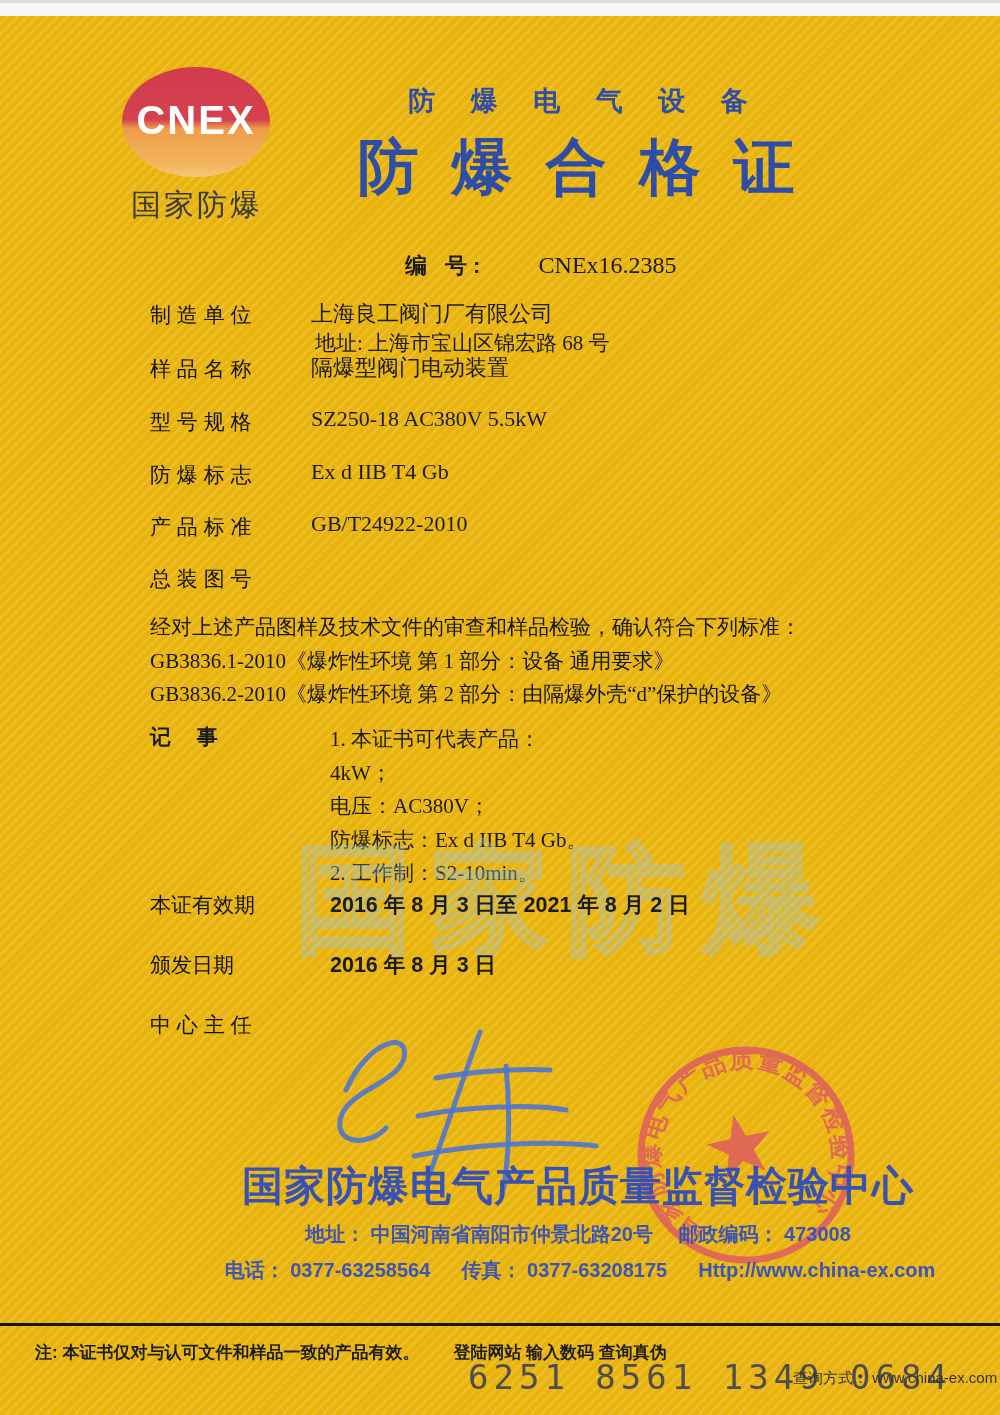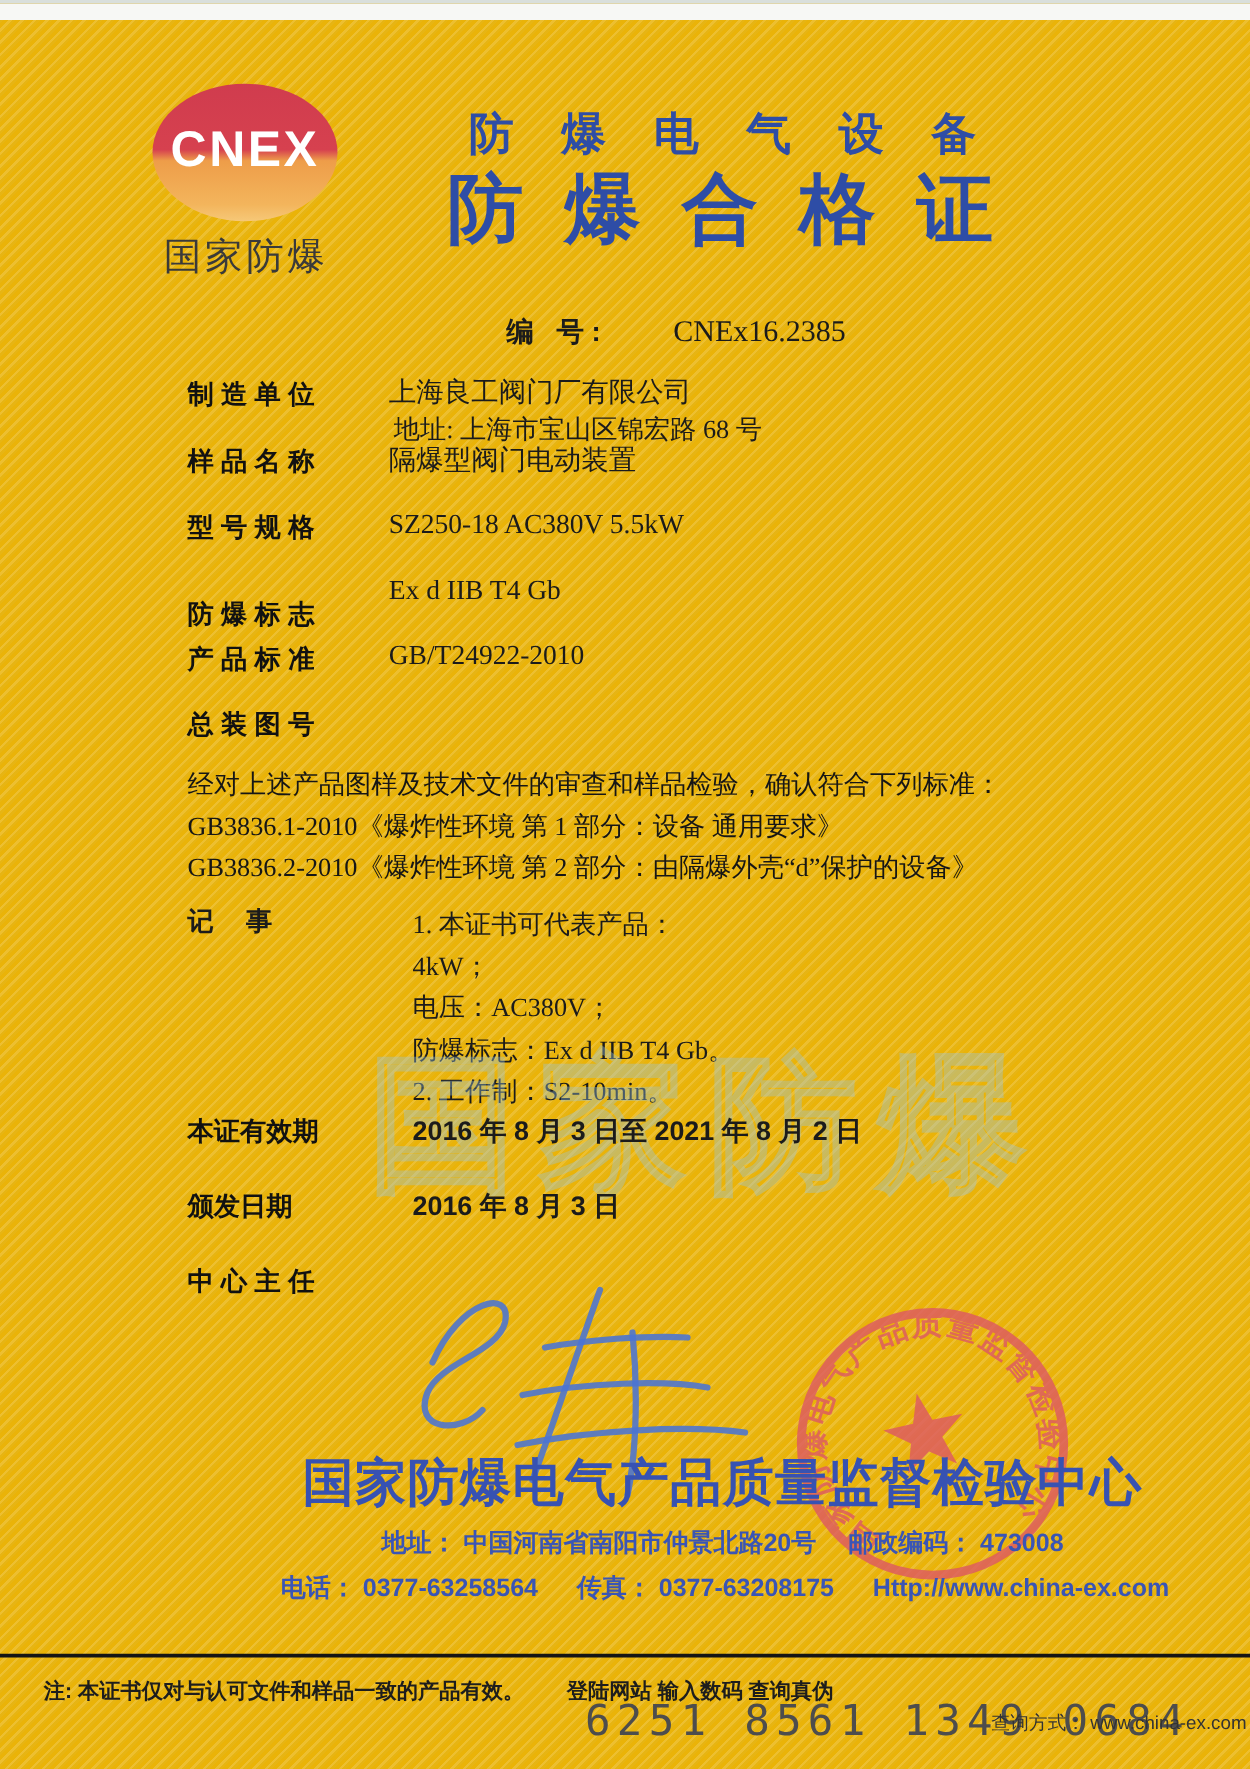--- a/index.html
+++ b/index.html
@@ -16,30 +16,30 @@
   
   .cnex-ellipse{left:122px;top:64px;width:148px;height:110px;border-radius:50%;
     background:linear-gradient(180deg,#d03c4e 0%,#d6414f 48%,#ee9d49 56%,#f3b55c 88%,#f6c878 100%);
     display:flex;align-items:center;justify-content:center;}
   .cnex-word{color:#fff;font-weight:800;font-size:40px;letter-spacing:2px;margin-top:-4px;
     font-family:"Liberation Sans",sans-serif;}
   .cnex-caption{left:112px;top:182px;width:170px;text-align:center;font-size:30px;
     color:#3a3a3a;letter-spacing:3px;font-weight:500;}
 
   
-  .subtitle{left:330px;top:80px;width:510px;text-align:center;font-size:36px;font-weight:700;
+  .subtitle{left:330px;top:80px;width:510px;text-align:center;font-size:27px;font-weight:700;
     color:#2e4da6;letter-spacing:14px;}
   .main-title{left:270px;top:124px;width:620px;text-align:center;font-size:61px;font-weight:700;
     color:#2e4da6;letter-spacing:8px;}
   .certno{left:405px;top:248px;font-size:22px;}
   .certno .lab{font-weight:700;letter-spacing:6px;}
   .certno .val{font-family:"Liberation Serif",serif;font-size:24px;margin-left:46px;}
 
   
-  .flabel{left:150px;width:175px;font-size:21px;font-weight:700;color:#111;}
+  .flabel{left:150px;width:175px;font-size:21px;font-weight:400;color:#111;}
   .fvalue{left:311px;width:560px;font-size:22px;font-family:Liberation Serif, serif;color:#1b1b1b;}
   .fextra{left:315px;width:560px;font-size:21px;font-family:"Liberation Serif",serif;color:#1b1b1b;}
 
   
   .standards{left:150px;top:608px;width:740px;font-size:21px;line-height:33.5px;
     font-family:"Liberation Serif",serif;color:#161616;}
   .notes-label{left:150px;top:720px;font-size:21px;font-weight:700;letter-spacing:10px;}
   .notes-body{left:330px;top:720px;width:560px;font-size:21px;line-height:33.5px;
     font-family:"Liberation Serif",serif;}
 
@@ -95,21 +95,21 @@
   <div class="flabel abs" style="top:298px">制 造 单 位</div>
   <div class="fvalue abs" style="top:296px">上海良工阀门厂有限公司</div>
   <div class="fextra abs" style="top:326px">地址: 上海市宝山区锦宏路 68 号</div>
 
   <div class="flabel abs" style="top:352px">样 品 名 称</div>
   <div class="fvalue abs" style="top:350px">隔爆型阀门电动装置</div>
 
   <div class="flabel abs" style="top:405px">型 号 规 格</div>
   <div class="fvalue abs" style="top:403px">SZ250-18    AC380V    5.5kW</div>
 
-  <div class="flabel abs" style="top:474px">防 爆 标 志</div>
+  <div class="flabel abs" style="top:458px">防 爆 标 志</div>
   <div class="fvalue abs" style="top:456px">Ex d IIB T4 Gb</div>
 
   <div class="flabel abs" style="top:510px">产 品 标 准</div>
   <div class="fvalue abs" style="top:508px">GB/T24922-2010</div>
 
   <div class="flabel abs" style="top:562px">总 装 图 号</div>
 
   <div class="standards abs">
     <div>经对上述产品图样及技术文件的审查和样品检验，确认符合下列标准：</div>
     <div>GB3836.1-2010《爆炸性环境 第 1 部分：设备 通用要求》</div>

